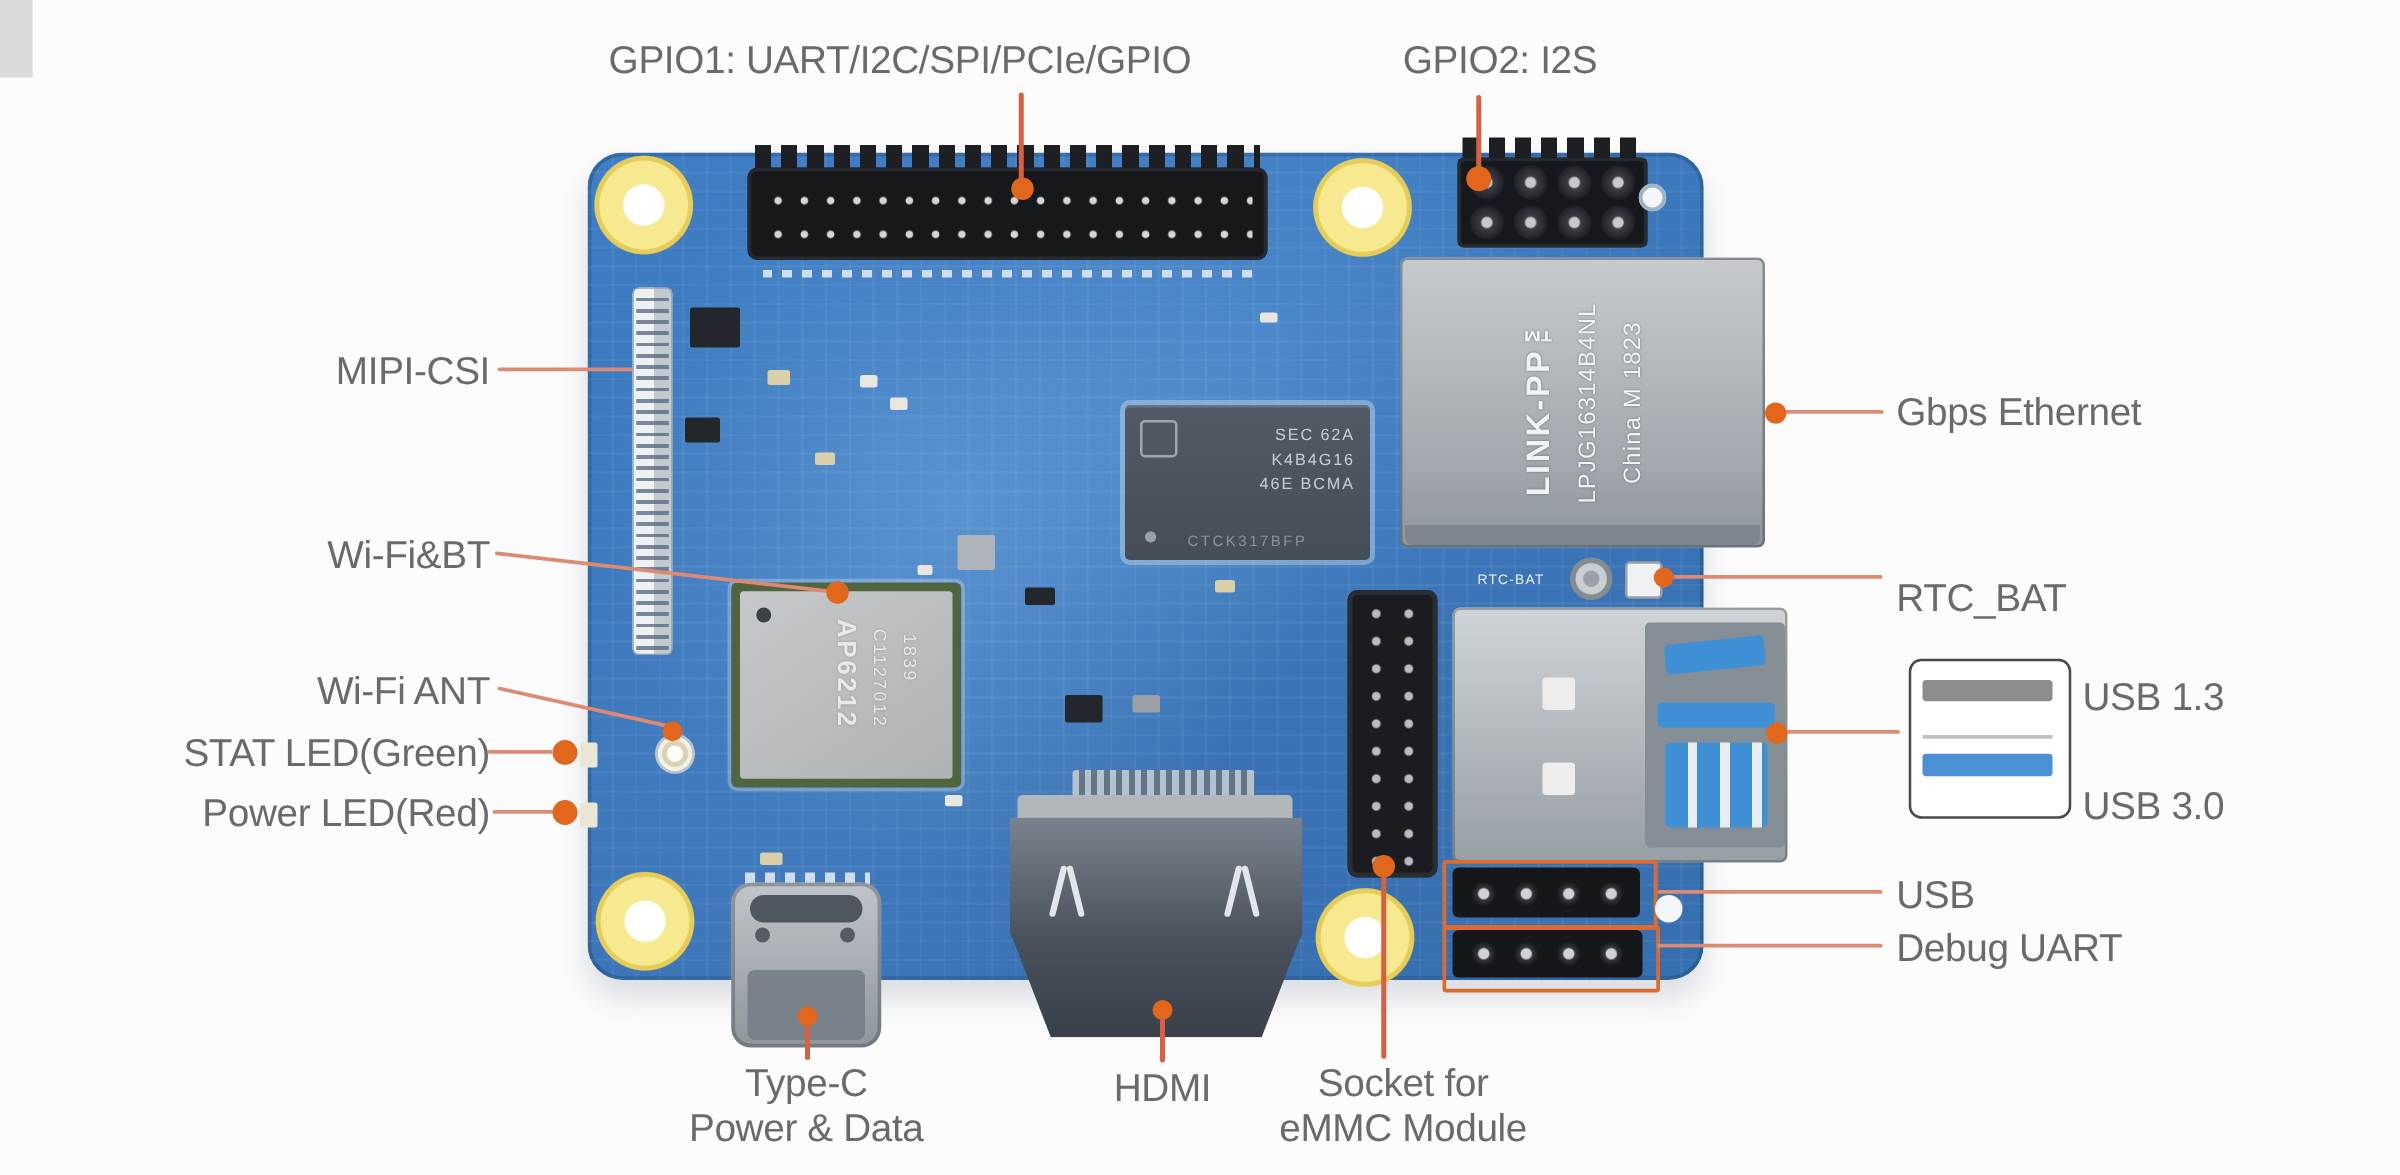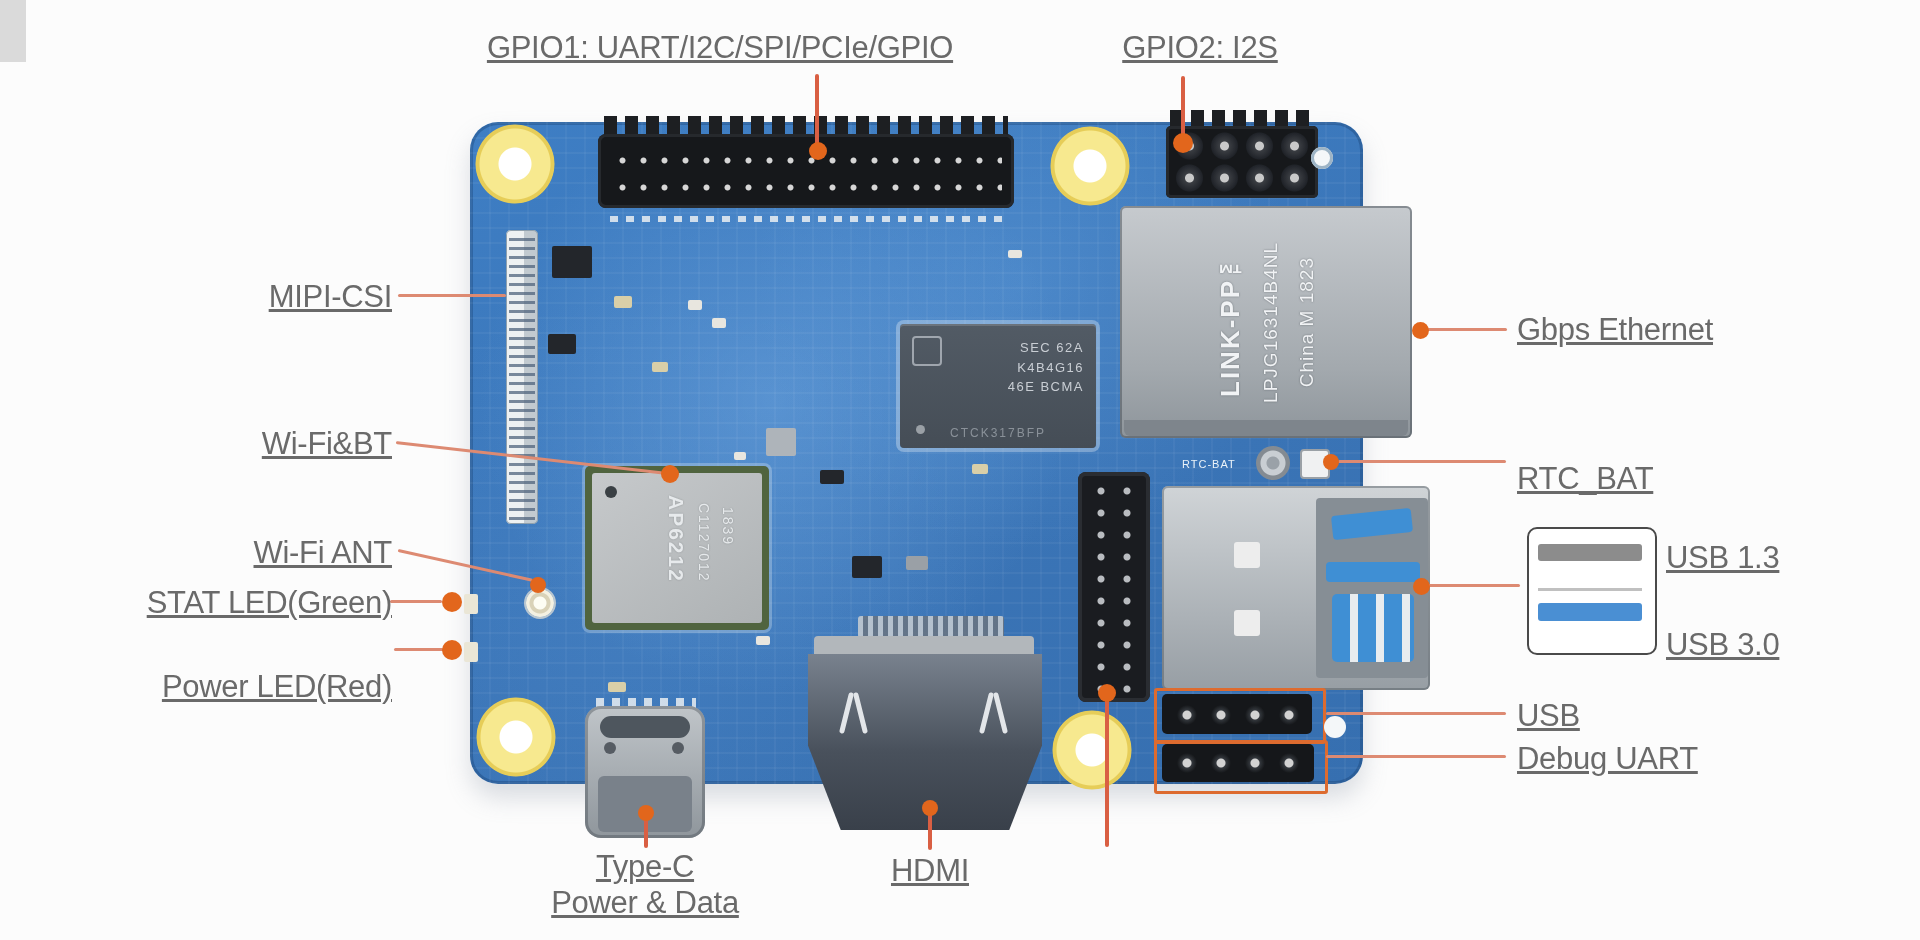--- a/index.html
+++ b/index.html
@@ -1,20 +1,20 @@
 <!DOCTYPE html>
 <html><head>
 <meta charset="utf-8">
 <style>
   html,body{margin:0;padding:0;background:#fcfcfc;}
   .scene{position:relative;width:1920px;height:940px;background:#fcfcfc;overflow:hidden;
          font-family:"Liberation Sans",sans-serif;}
   .abs{position:absolute;}
   
-  .lbl{position:absolute;color:#6a6a6a;font-size:31px;line-height:1.15;letter-spacing:-.3px;white-space:nowrap;text-decoration:underline;}
+  .lbl{position:absolute;color:#6a6a6a;font-size:31px;line-height:1.15;letter-spacing:-.3px;white-space:nowrap;}
   .l-r{text-align:right;}
   .l-c{text-align:center;white-space:normal;}
   
   .hline{position:absolute;height:3px;background:#dd8a72;transform-origin:left center;border-radius:2px;}
   .vline{position:absolute;width:4px;background:#d95f43;border-radius:2px;}
   .dot{position:absolute;border-radius:50%;background:#e2661c;}
   
   .board{position:absolute;left:470px;top:122px;width:893px;height:662px;border-radius:28px;
     background:
       radial-gradient(circle at 34% 42%, rgba(130,185,240,.40), transparent 42%),
@@ -232,34 +232,38 @@
   <div class="dot" style="left:922px;top:800px;width:16px;height:16px;"></div>
   <div class="dot" style="left:1098px;top:684px;width:18px;height:18px;"></div>
 
   <div class="lbl l-c" style="left:430px;top:30px;width:580px;">GPIO1: UART/I2C/SPI/PCIe/GPIO</div>
   <div class="lbl l-c" style="left:1080px;top:30px;width:240px;">GPIO2: I2S</div>
 
   <div class="lbl l-r" style="right:1528px;top:279px;">MIPI-CSI</div>
   <div class="lbl l-r" style="right:1528px;top:426px;">Wi-Fi&amp;BT</div>
   <div class="lbl l-r" style="right:1528px;top:535px;">Wi-Fi ANT</div>
   <div class="lbl l-r" style="right:1528px;top:585px;">STAT LED(Green)</div>
-  <div class="lbl l-r" style="right:1528px;top:633px;margin-top:36px;">Power LED(Red)</div>
+  <div class="lbl l-r" style="right:1528px;top:633px;">Power LED(Red)</div>
 
   <div class="lbl" style="left:1517px;top:312px;">Gbps Ethernet</div>
   <div class="lbl" style="left:1517px;top:446px;margin-top:15px;">RTC_BAT</div>
   <div class="lbl" style="left:1517px;top:698px;">USB</div>
   <div class="lbl" style="left:1517px;top:741px;">Debug UART</div>
 
   <div class="legend">
     <div class="abs" style="left:9px;top:15px;width:104px;height:17px;background:#8c8c8c;border-radius:3px;"></div>
     <div class="abs" style="left:9px;top:59px;width:104px;height:3px;background:#c0c0c0;"></div>
     <div class="abs" style="left:9px;top:74px;width:104px;height:18px;background:#4a8fd3;border-radius:3px;"></div>
   </div>
   <div class="lbl" style="left:1666px;top:540px;">USB 1.3</div>
   <div class="lbl" style="left:1666px;top:597px;margin-top:30px;">USB 3.0</div>
 
   <div class="lbl l-c" style="left:535px;top:849px;width:220px;">
     <div>Type-C</div>
     <div>Power &amp; Data</div>
   </div>
   <div class="lbl l-c" style="left:855px;top:853px;width:150px;">HDMI</div>
+  <div class="lbl l-c" style="left:1015px;top:849px;width:215px;">
+    <div>Socket for</div>
+    <div>eMMC Module</div>
+  </div>
 
 </div>
 
 </body></html>

